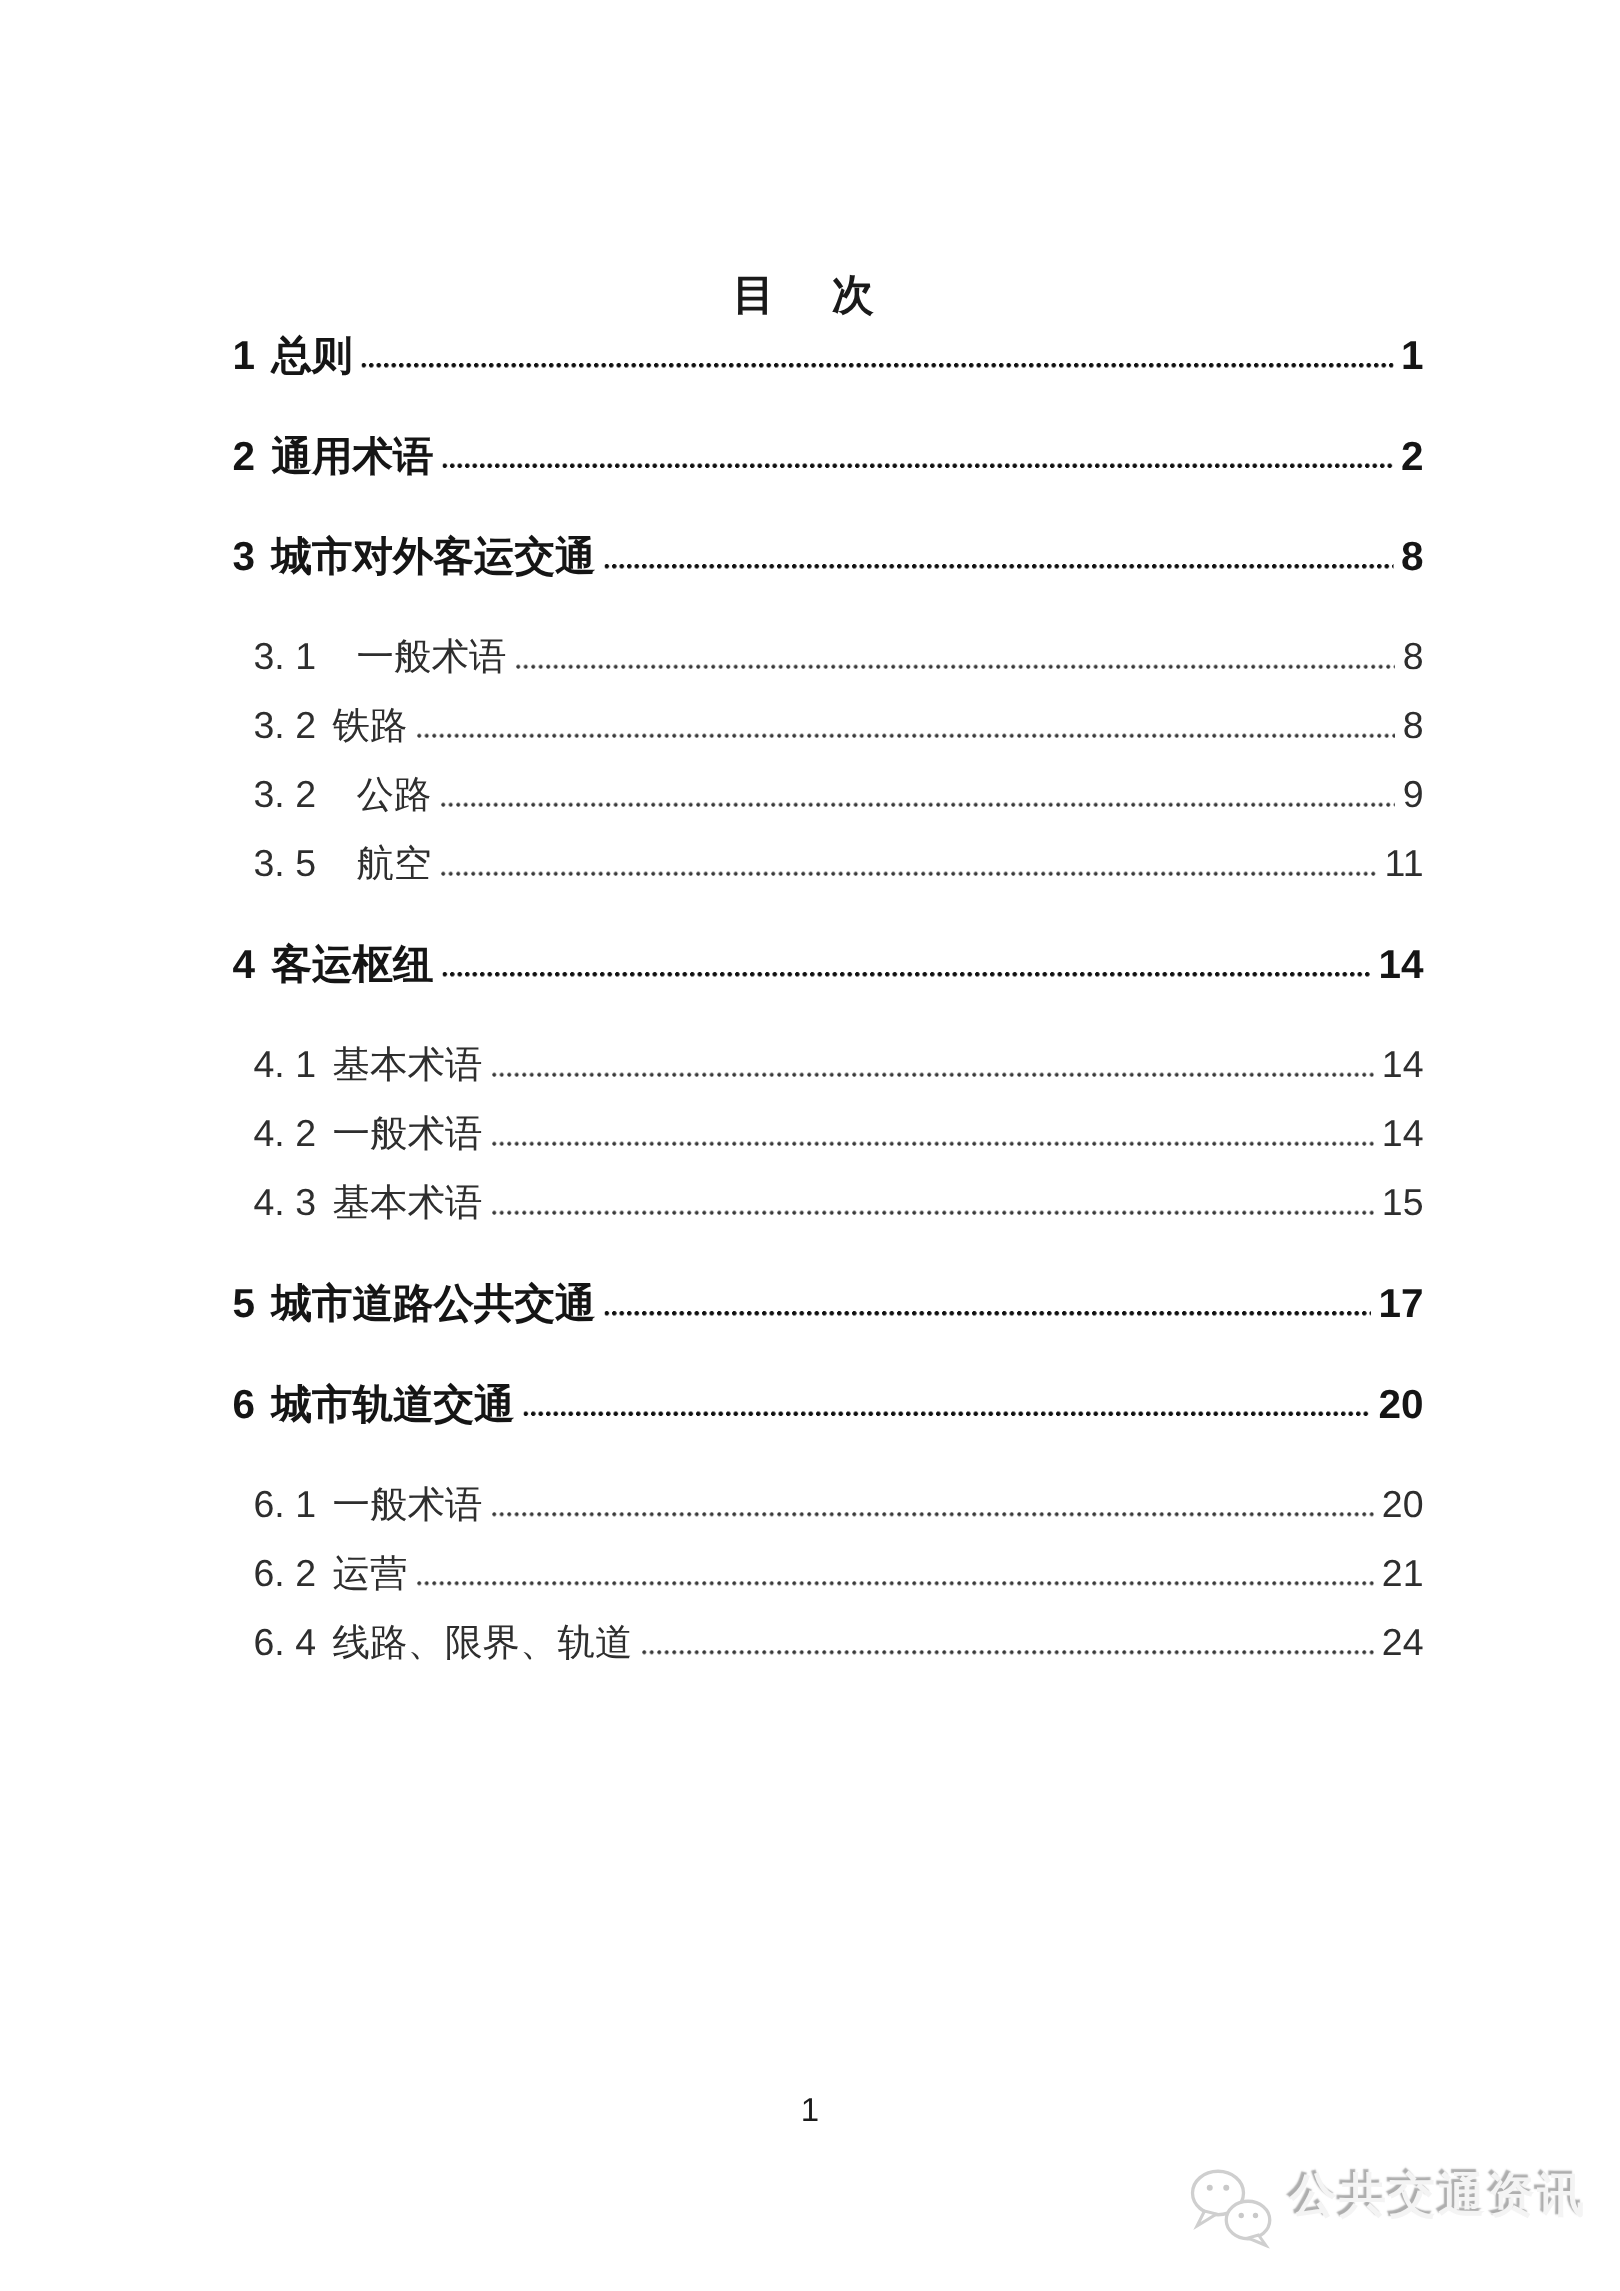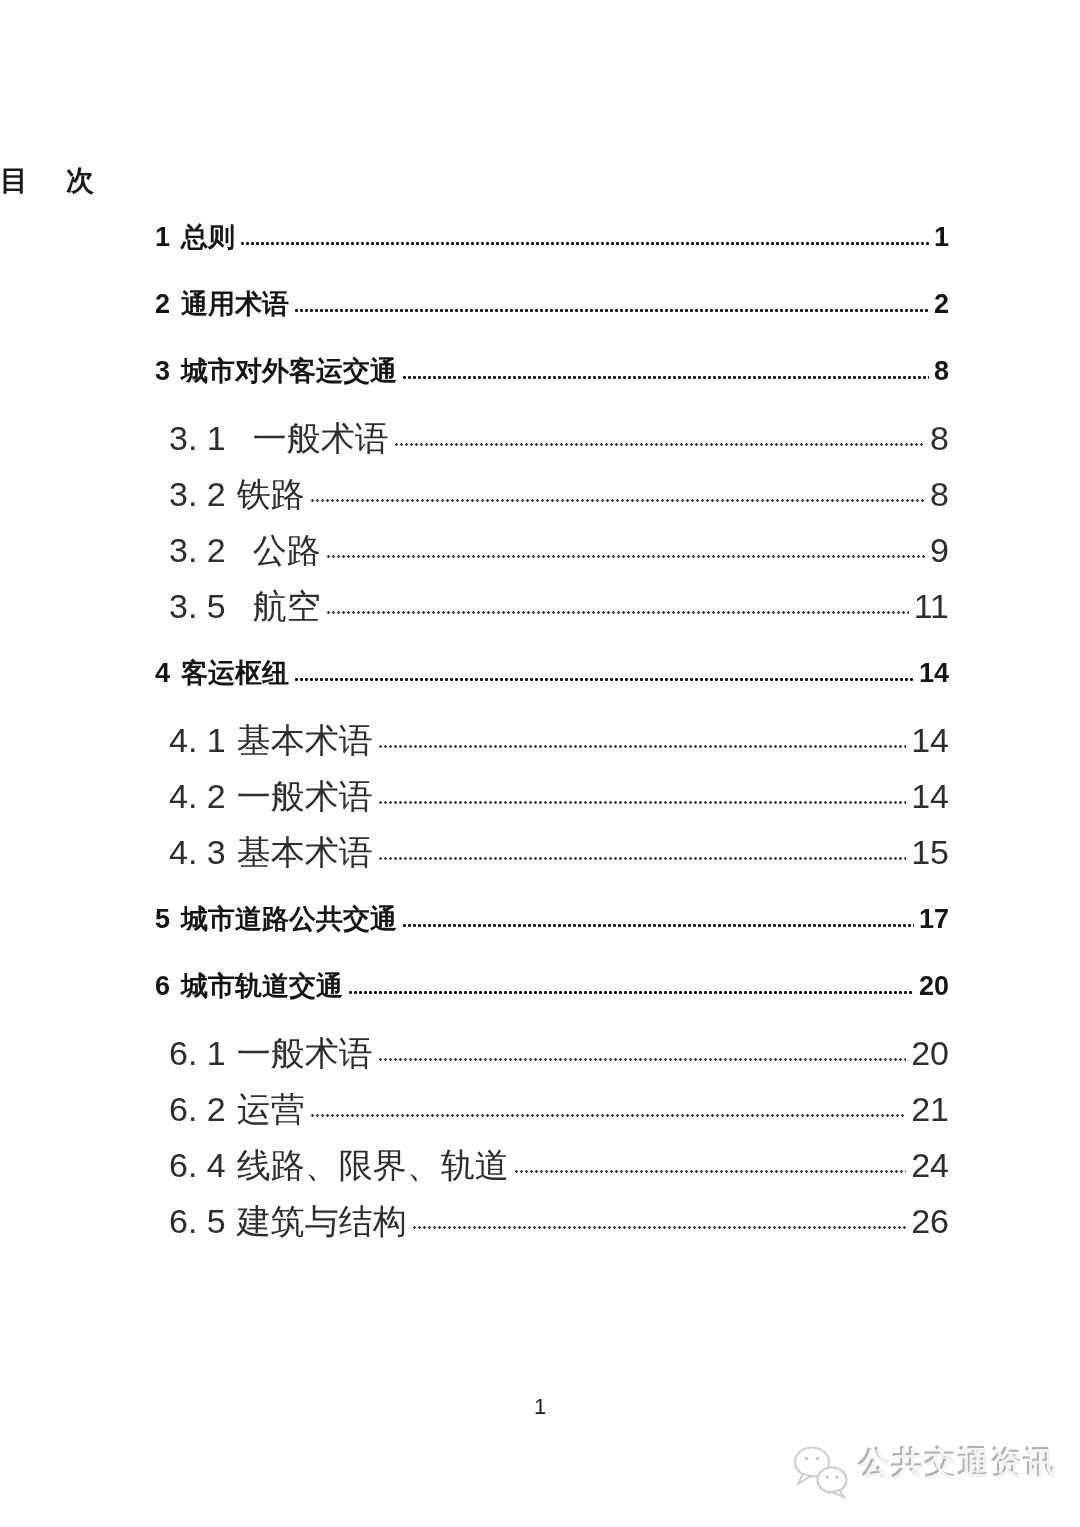--- a/index.html
+++ b/index.html
@@ -10,22 +10,22 @@
     background: #ffffff;
     overflow: hidden;
     font-family: "Liberation Sans", "DejaVu Sans", sans-serif;
     color: #1c1c1c;
   }
   .doc-title {
     position: absolute;
     top: 163px;
     left: 0;
     right: 4px;
-    margin: 0;
-    text-align: left;
+    margin: 16px;
+    text-align: center;
     font-size: 28px;
     line-height: 36px;
     font-weight: bold;
     letter-spacing: 5px;
     color: #1a1a1a;
   }
   .toc {
     position: absolute;
     left: 155px;
     right: 131px;
@@ -37,24 +37,24 @@
     line-height: 30px;
     white-space: nowrap;
   }
   .toc-row.lvl1 {
     font-size: 27px;
     font-weight: bold;
     color: #151515;
     margin: 37px 0;
   }
   .toc-row.lvl2 {
-    font-size: 34px;
+    font-size: 25px;
     font-weight: normal;
     color: #2e2e2e;
-    margin: 26px 0;
+    margin: 16px 0;
     padding-left: 14px;
   }
   .toc-row:first-child { margin-top: 0; }
   .toc-num { margin-right: 11px; }
   .toc-row.wide .toc-title { margin-left: 16px; }
   .toc-leader {
     flex: 1 1 auto;
     align-self: flex-end;
     height: 3px;
     margin: 0 5px 7px 6px;
@@ -190,26 +190,20 @@
     <span class="toc-num">6. 2</span>
     <span class="toc-title">运营</span>
     <span class="toc-leader"></span>
     <span class="toc-page">21</span>
   </div>
       <div class="toc-row lvl2">
     <span class="toc-num">6. 4</span>
     <span class="toc-title">线路、限界、轨道</span>
     <span class="toc-leader"></span>
     <span class="toc-page">24</span>
-  </div>
-      <div class="toc-row lvl2">
-    <span class="toc-num">6. 5</span>
-    <span class="toc-title">建筑与结构</span>
-    <span class="toc-leader"></span>
-    <span class="toc-page">26</span>
   </div>
     </nav>
 
   <div class="footer-page-num">1</div>
 
   <div class="watermark">
     <span class="watermark-icon">
       <svg class="wechat-icon-svg" width="62" height="56" viewBox="0 0 62 56" xmlns="http://www.w3.org/2000/svg">
         <ellipse cx="22" cy="19" rx="17" ry="14.5" fill="#ffffff" stroke="#cfcfcf" stroke-width="2.2"></ellipse>
         <path d="M13 31 L8 41 L21 33 Z" fill="#ffffff" stroke="#cfcfcf" stroke-width="2"></path>

